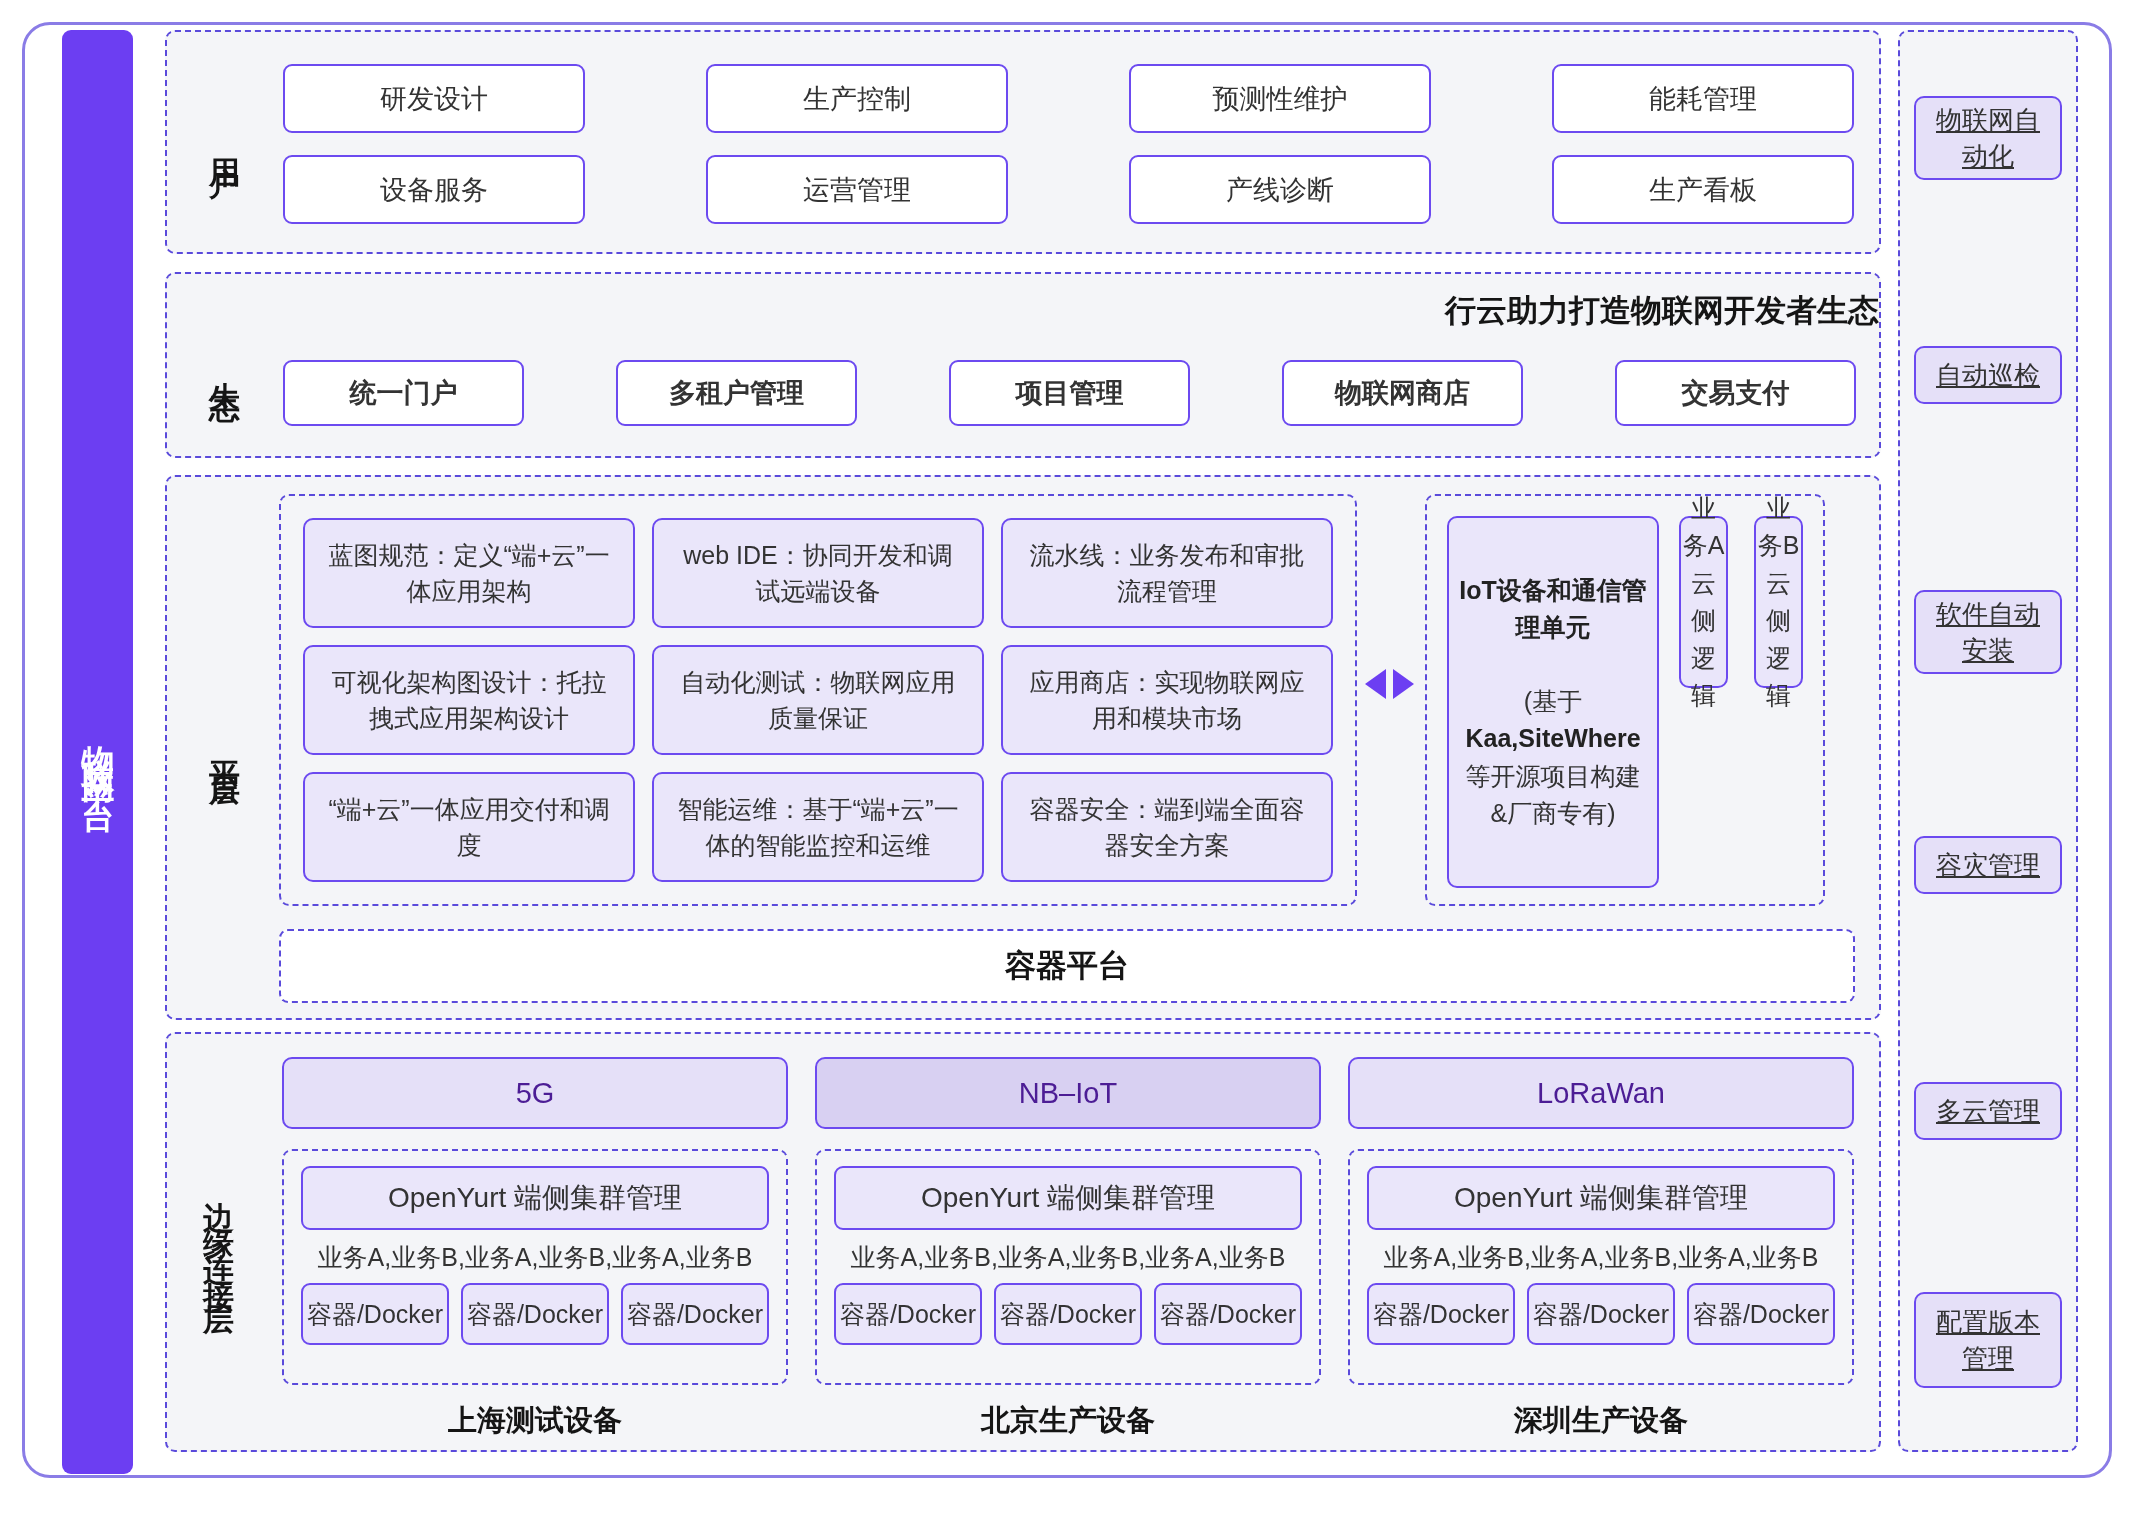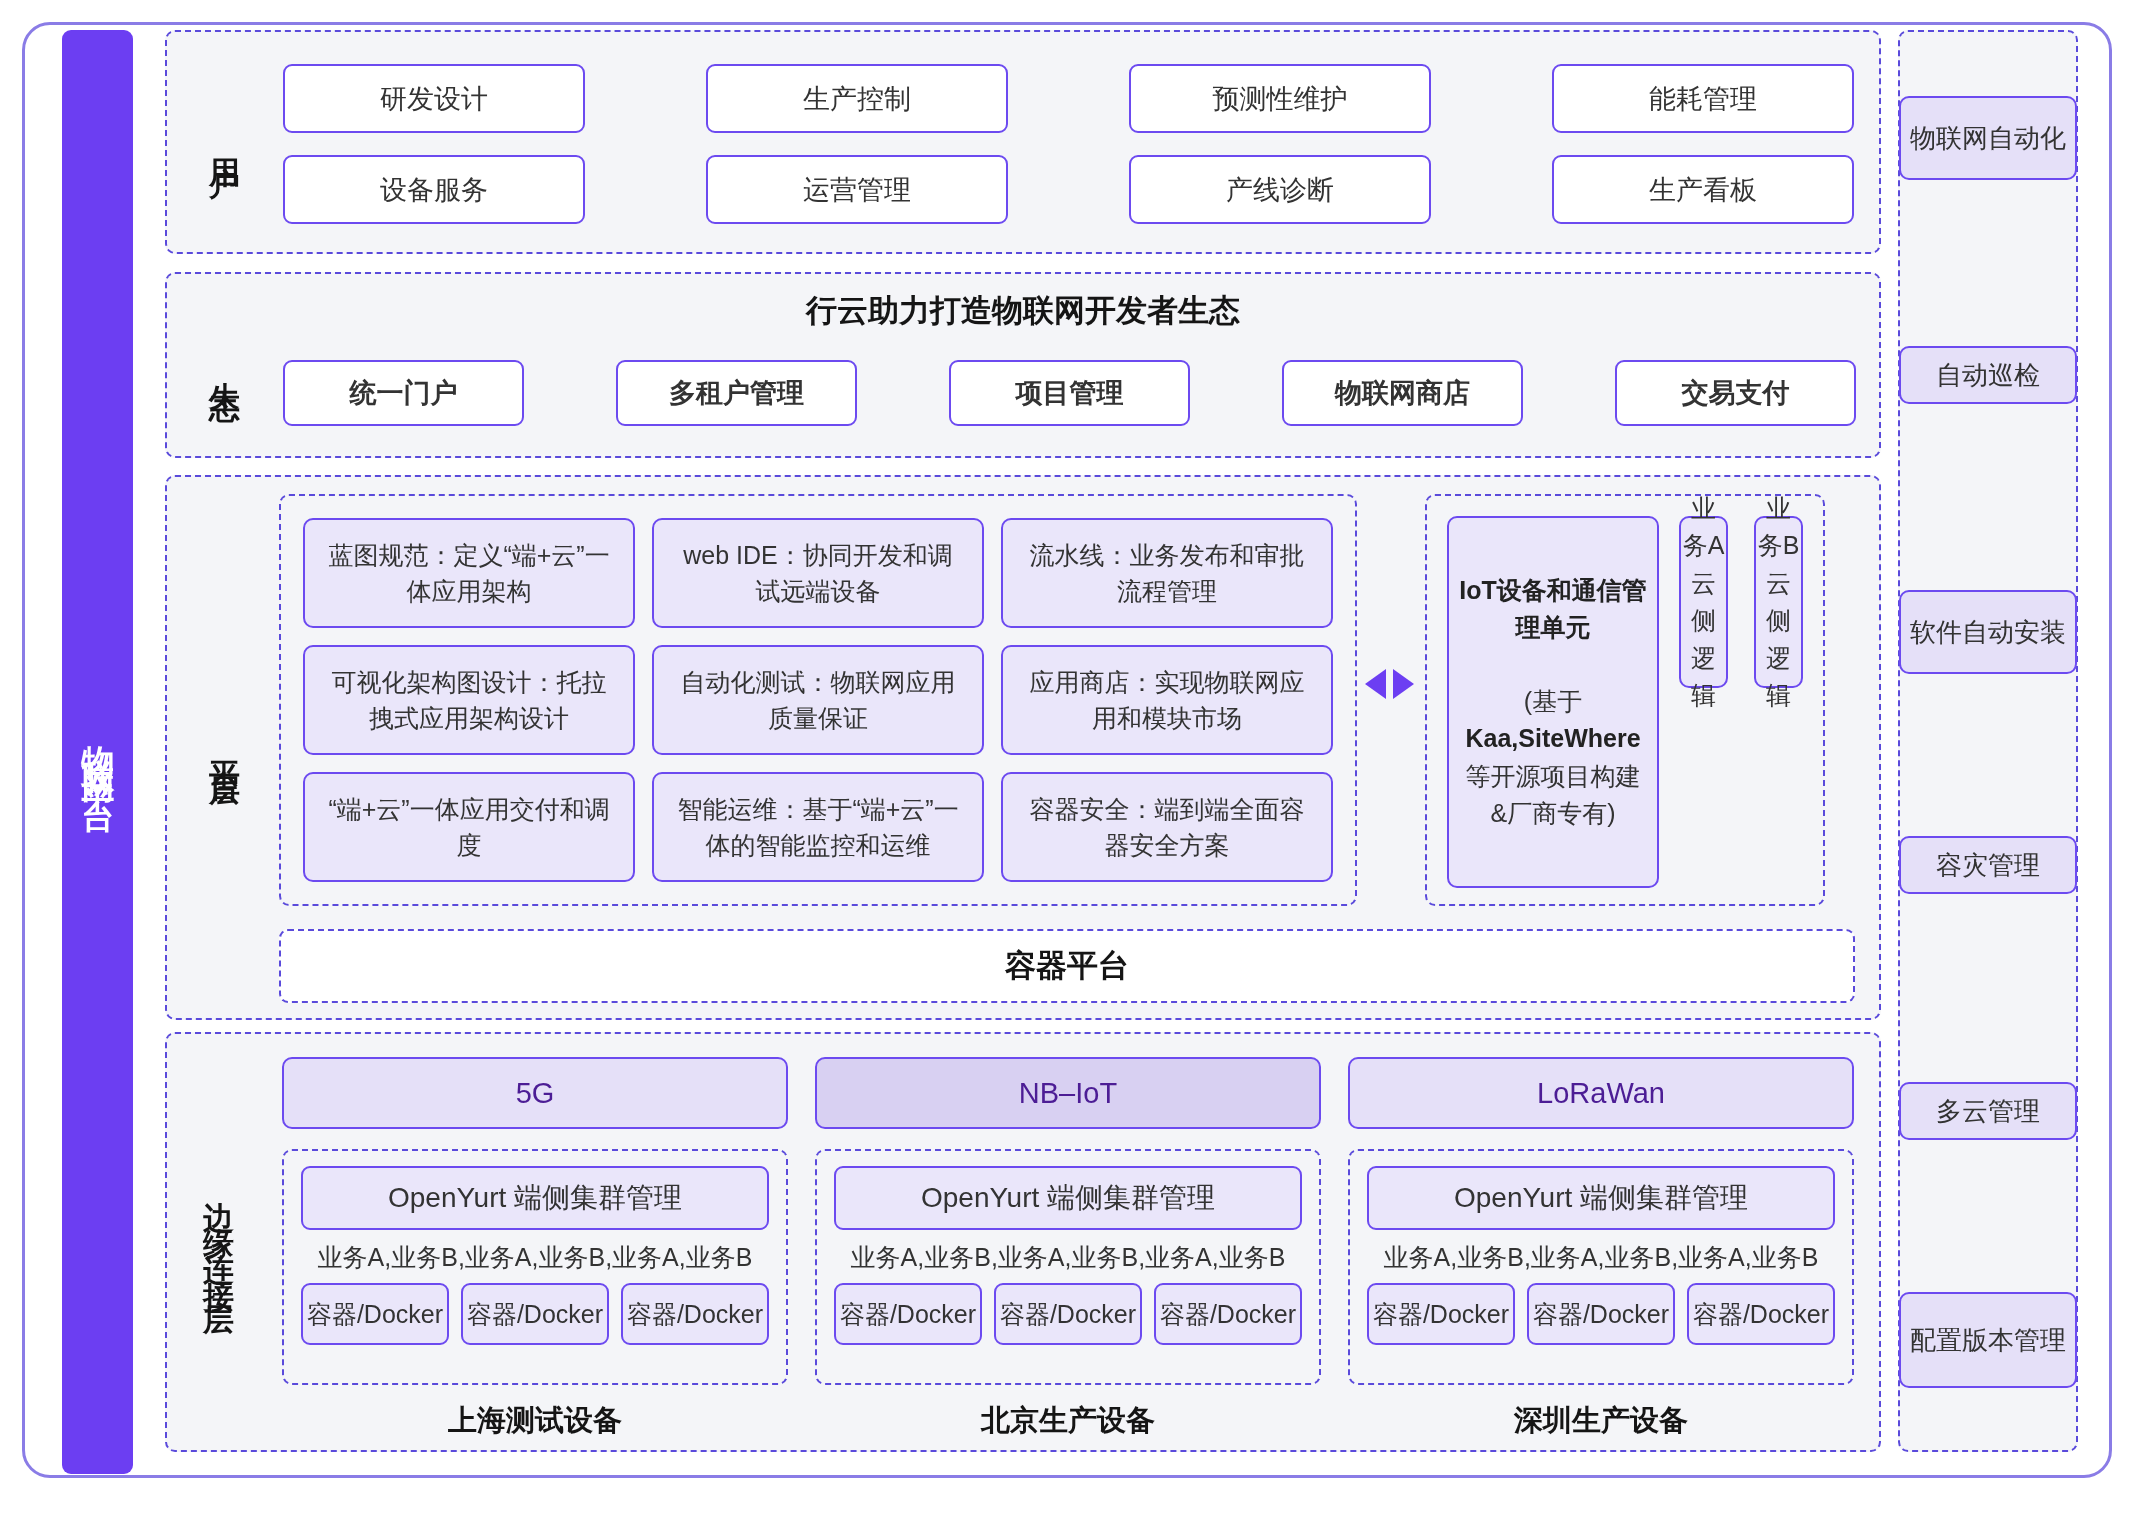--- a/index.html
+++ b/index.html
@@ -49,21 +49,21 @@
   }
   
   .sec-users{top:30px;height:224px;}
   .users-grid{
     position:absolute;left:116px;top:32px;
     display:grid;grid-template-columns:repeat(4,302px);column-gap:121px;row-gap:22px;
   }
   .users-grid .box{height:69px;font-size:27px;background:#fff;}
   
   .sec-eco{top:272px;height:186px;}
-  .eco-title{position:absolute;top:16px;left:0;right:0;text-align:center;
+  .eco-title{position:absolute;top:16px;left:0;right:0;text-align:right;
     font-size:31px;font-weight:800;color:var(--black);}
   .eco-row{position:absolute;left:116px;top:86px;display:flex;gap:92px;font-weight:bold;}
   .eco-row .box{width:241px;height:66px;font-size:27px;background:#fff;}
   
   .sec-platform{top:475px;height:545px;}
   .plat-grid{
     position:absolute;left:112px;top:17px;width:1078px;height:412px;
     border:2px dashed var(--bdash);border-radius:10px;
     padding:22px;display:grid;grid-template-columns:repeat(3,1fr);gap:17px;
   }
@@ -110,24 +110,24 @@
   .services{margin-top:11px;text-align:center;font-size:25px;color:var(--ink);white-space:nowrap;}
   .docker-row{margin-top:9px;display:flex;gap:12px;}
   .docker-row .box{flex:1;height:62px;font-size:25px;background:var(--lav);}
   .caption{margin-top:16px;text-align:center;font-size:29px;font-weight:800;color:var(--black);}
   
   .sidebar{
     position:absolute;left:1898px;top:30px;width:180px;height:1422px;
     background:var(--sec);border:2px dashed var(--bdash);border-radius:10px;
   }
   .side-item{
-    position:absolute;left:50%;transform:translateX(-50%);width:178px;
+    position:absolute;left:50%;transform:translateX(-50%);width:148px;
     background:var(--bar);border:2px solid var(--bsolid);border-radius:10px;
     display:flex;align-items:center;justify-content:center;text-align:center;
-    font-size:26px;color:var(--ink);line-height:1.4;padding:9px 8px;
+    font-size:26px;color:var(--ink);line-height:1.4;padding:9px 8px;text-decoration:underline;
   }
   .si-1{top:64px;height:84px;}
   .si-2{top:314px;height:58px;}
   .si-3{top:558px;height:84px;}
   .si-4{top:804px;height:58px;}
   .si-5{top:1050px;height:58px;}
   .si-6{top:1260px;height:96px;}
 </style>
 </head>
 <body>

